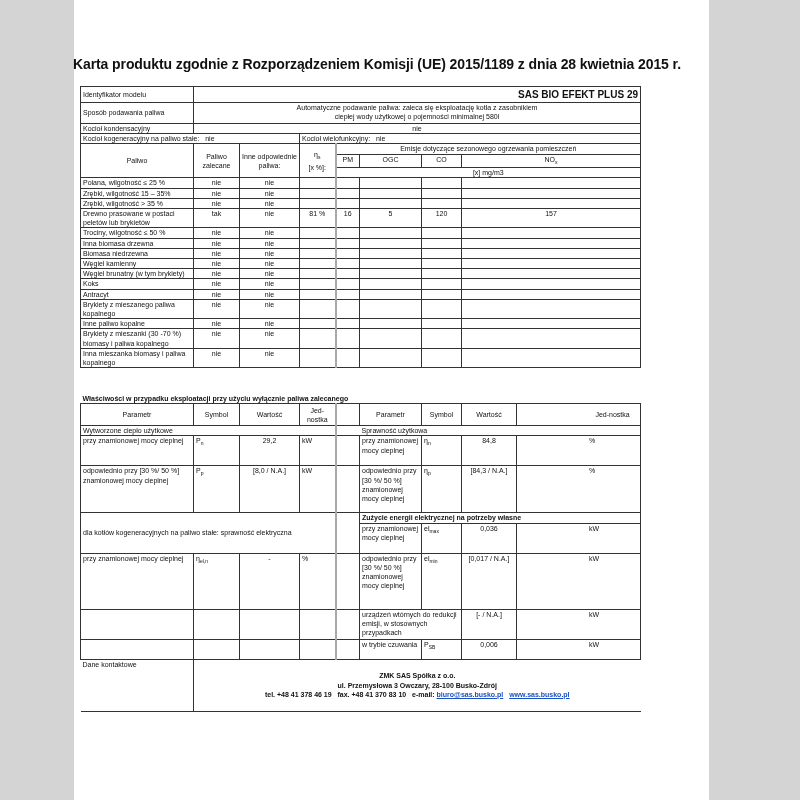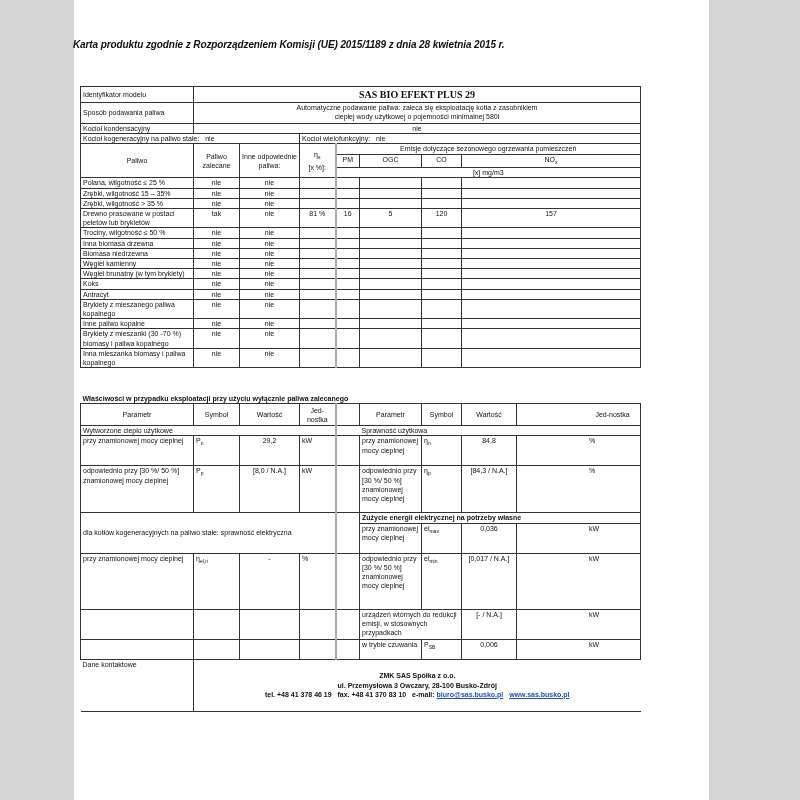--- a/index.html
+++ b/index.html
@@ -6,39 +6,39 @@
   body {
     width: 800px; height: 800px; background: #d4d4d4;
     font-family: "Liberation Sans", sans-serif; color: #111;
     position: relative; overflow: hidden;
   }
   .page {
     position: absolute; left: 74px; top: 0; width: 635px; height: 800px;
     background: #ffffff;
   }
   .doc-title {
-    position: absolute; left: 73px; top: 39px; font-size: 10px; font-weight: bold;
-    white-space: nowrap; letter-spacing: -0.1px; font-style: italic;
+    position: absolute; left: 73px; top: 56px; font-size: 14px; font-weight: bold;
+    white-space: nowrap; letter-spacing: -0.1px;
   }
   table {
     border-collapse: collapse; position: absolute; table-layout: fixed;
     font-size: 7px; line-height: 9.2px;
   }
   td { border: 1px solid #333; padding: 0 2px; vertical-align: top; overflow: hidden; }
   .c { text-align: center; }
   .vm { vertical-align: middle; }
   .b { font-weight: bold; }
   .gray-l { border-left: 2px solid #aaa; }
   .nob-l { border-left: none; }
   .nob-r { border-right: none; }
   a.lnk { color: #1a4fc0; text-decoration: underline; }
 
   #t1 { left: 80px; top: 86px; width: 560px; }
   #t2 { left: 80px; top: 394px; width: 560px; }
-  .model { font-size: 10px; font-weight: bold; text-align: center; font-family: Liberation Serif, serif; }
+  .model { font-size: 10px; font-weight: bold; text-align: right; }
   .sub { font-size: 5px; vertical-align: sub; }
 </style>
 </head>
 <body>
 
 <div class="page"></div>
 
 <div class="doc-title">Karta produktu zgodnie z Rozporządzeniem Komisji (UE) 2015/1189 z dnia 28 kwietnia 2015 r.</div>
 
 <table id="t1">

